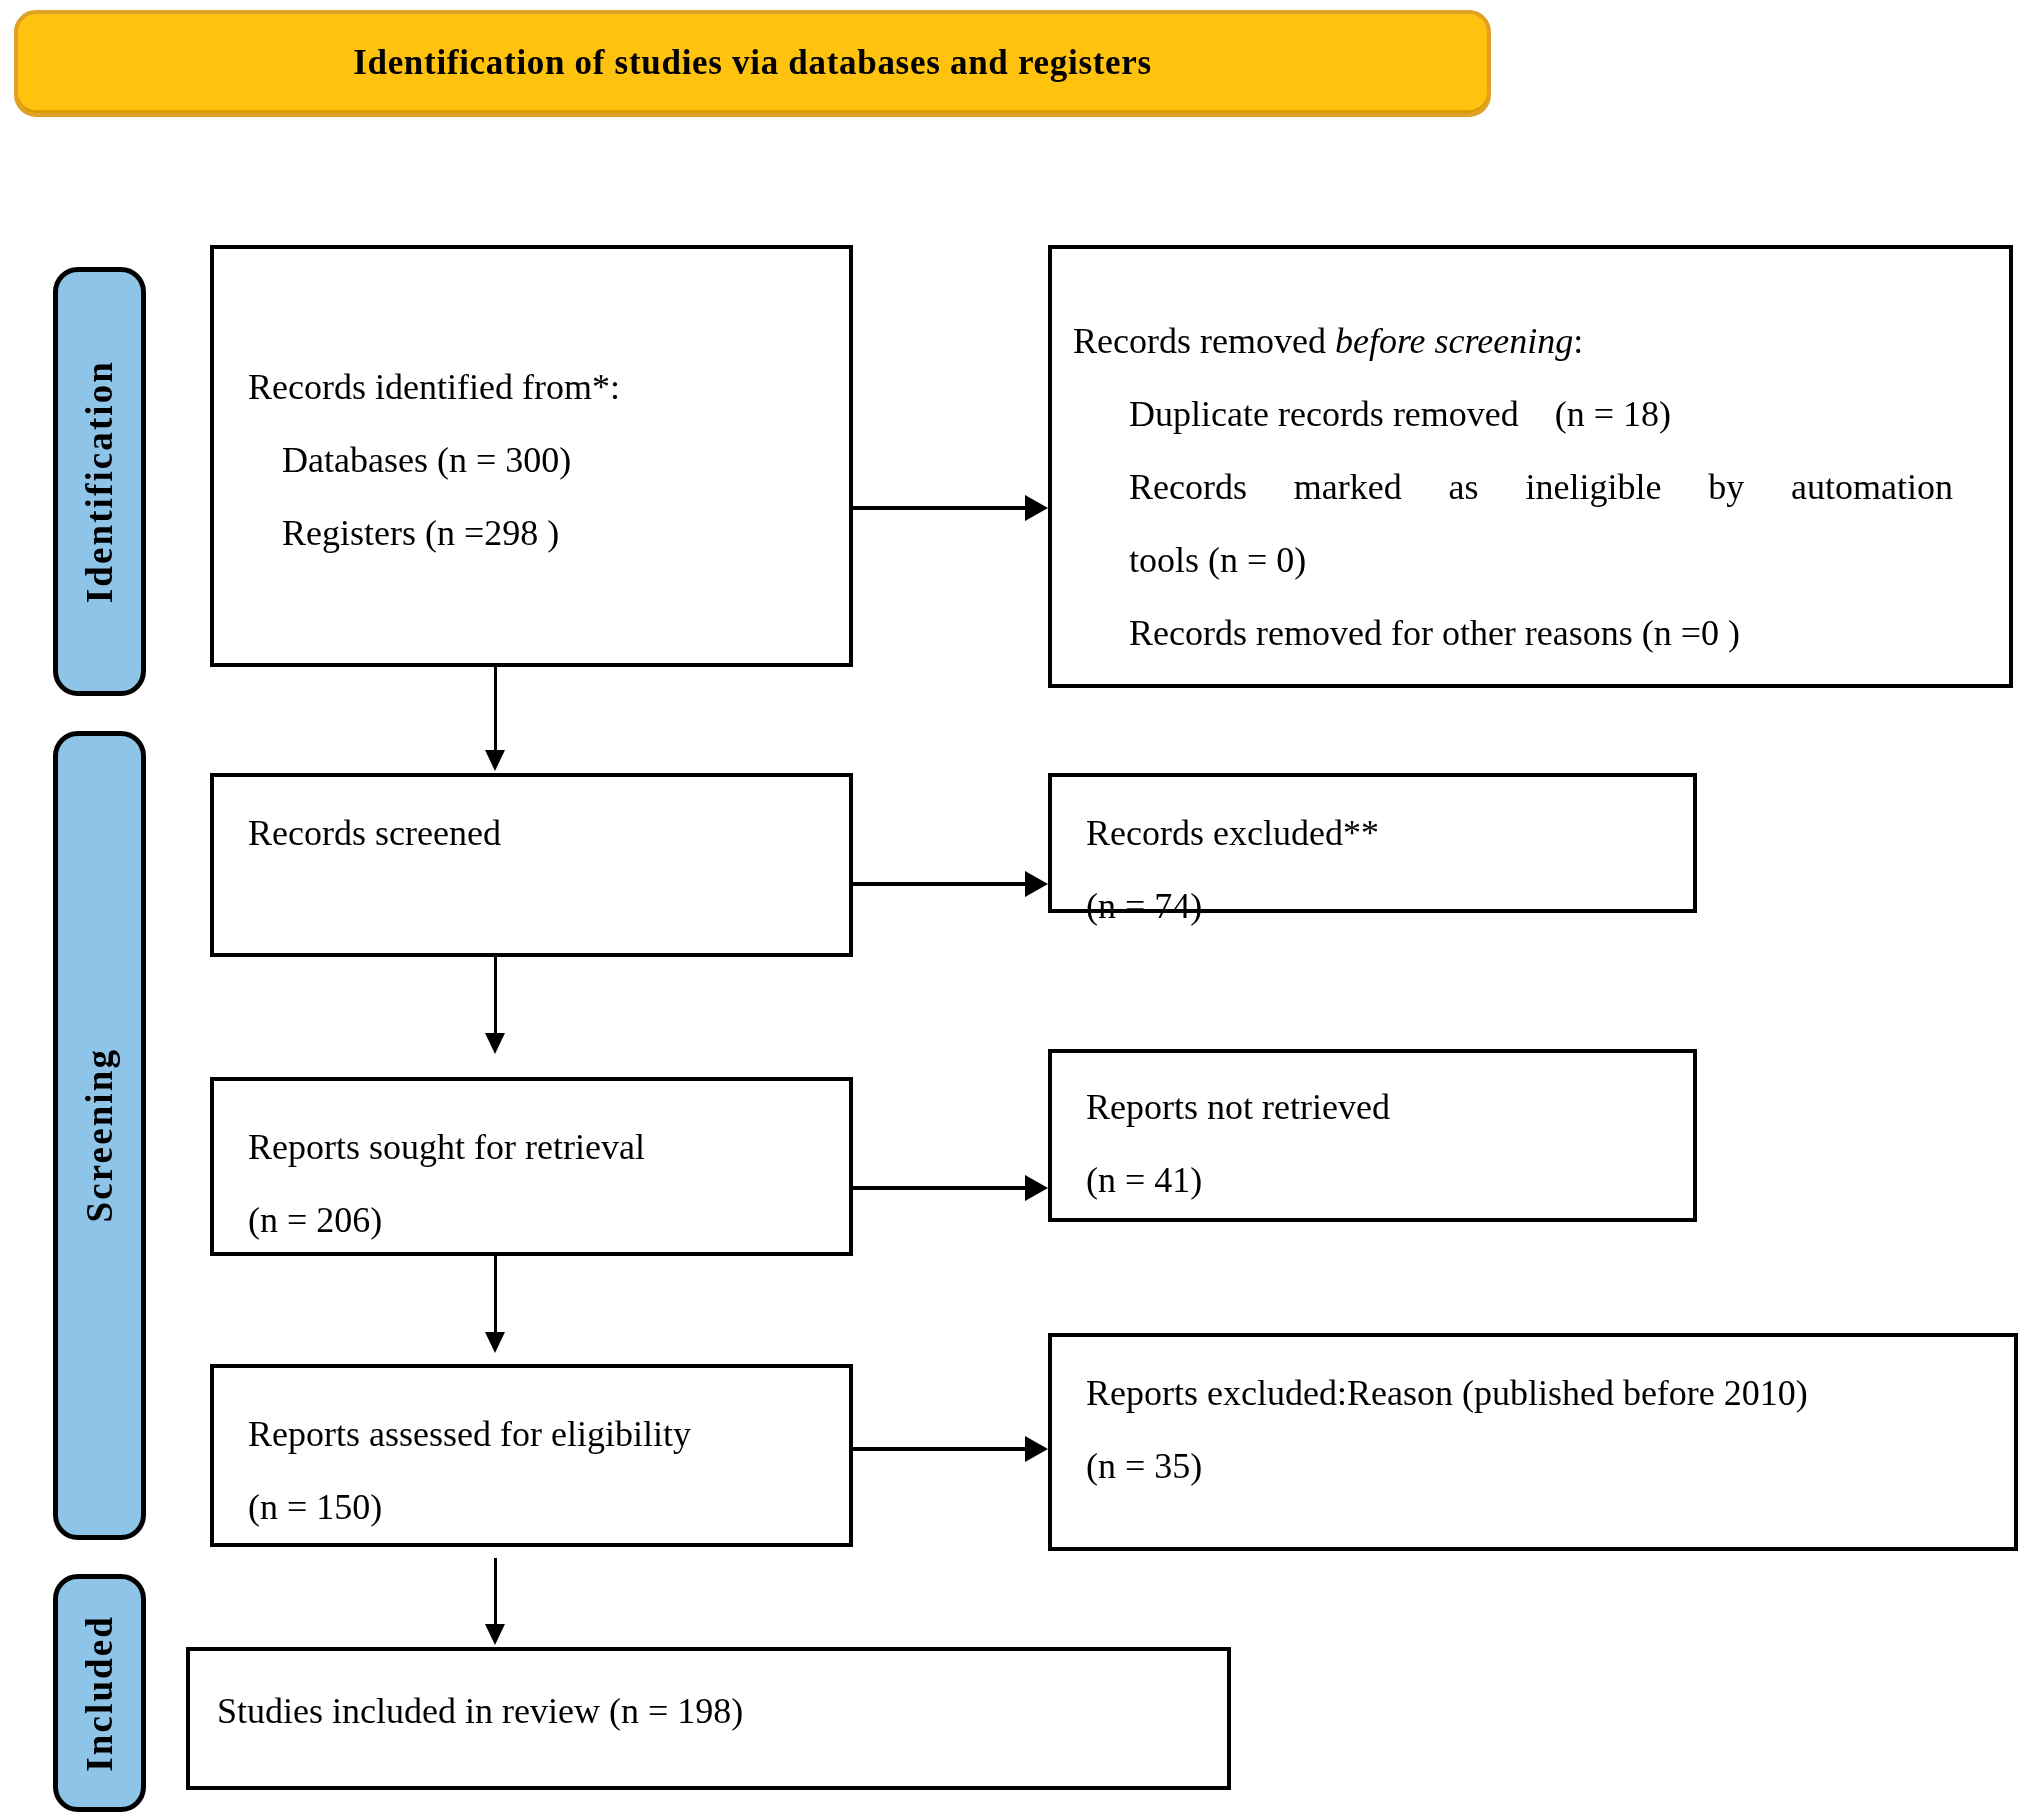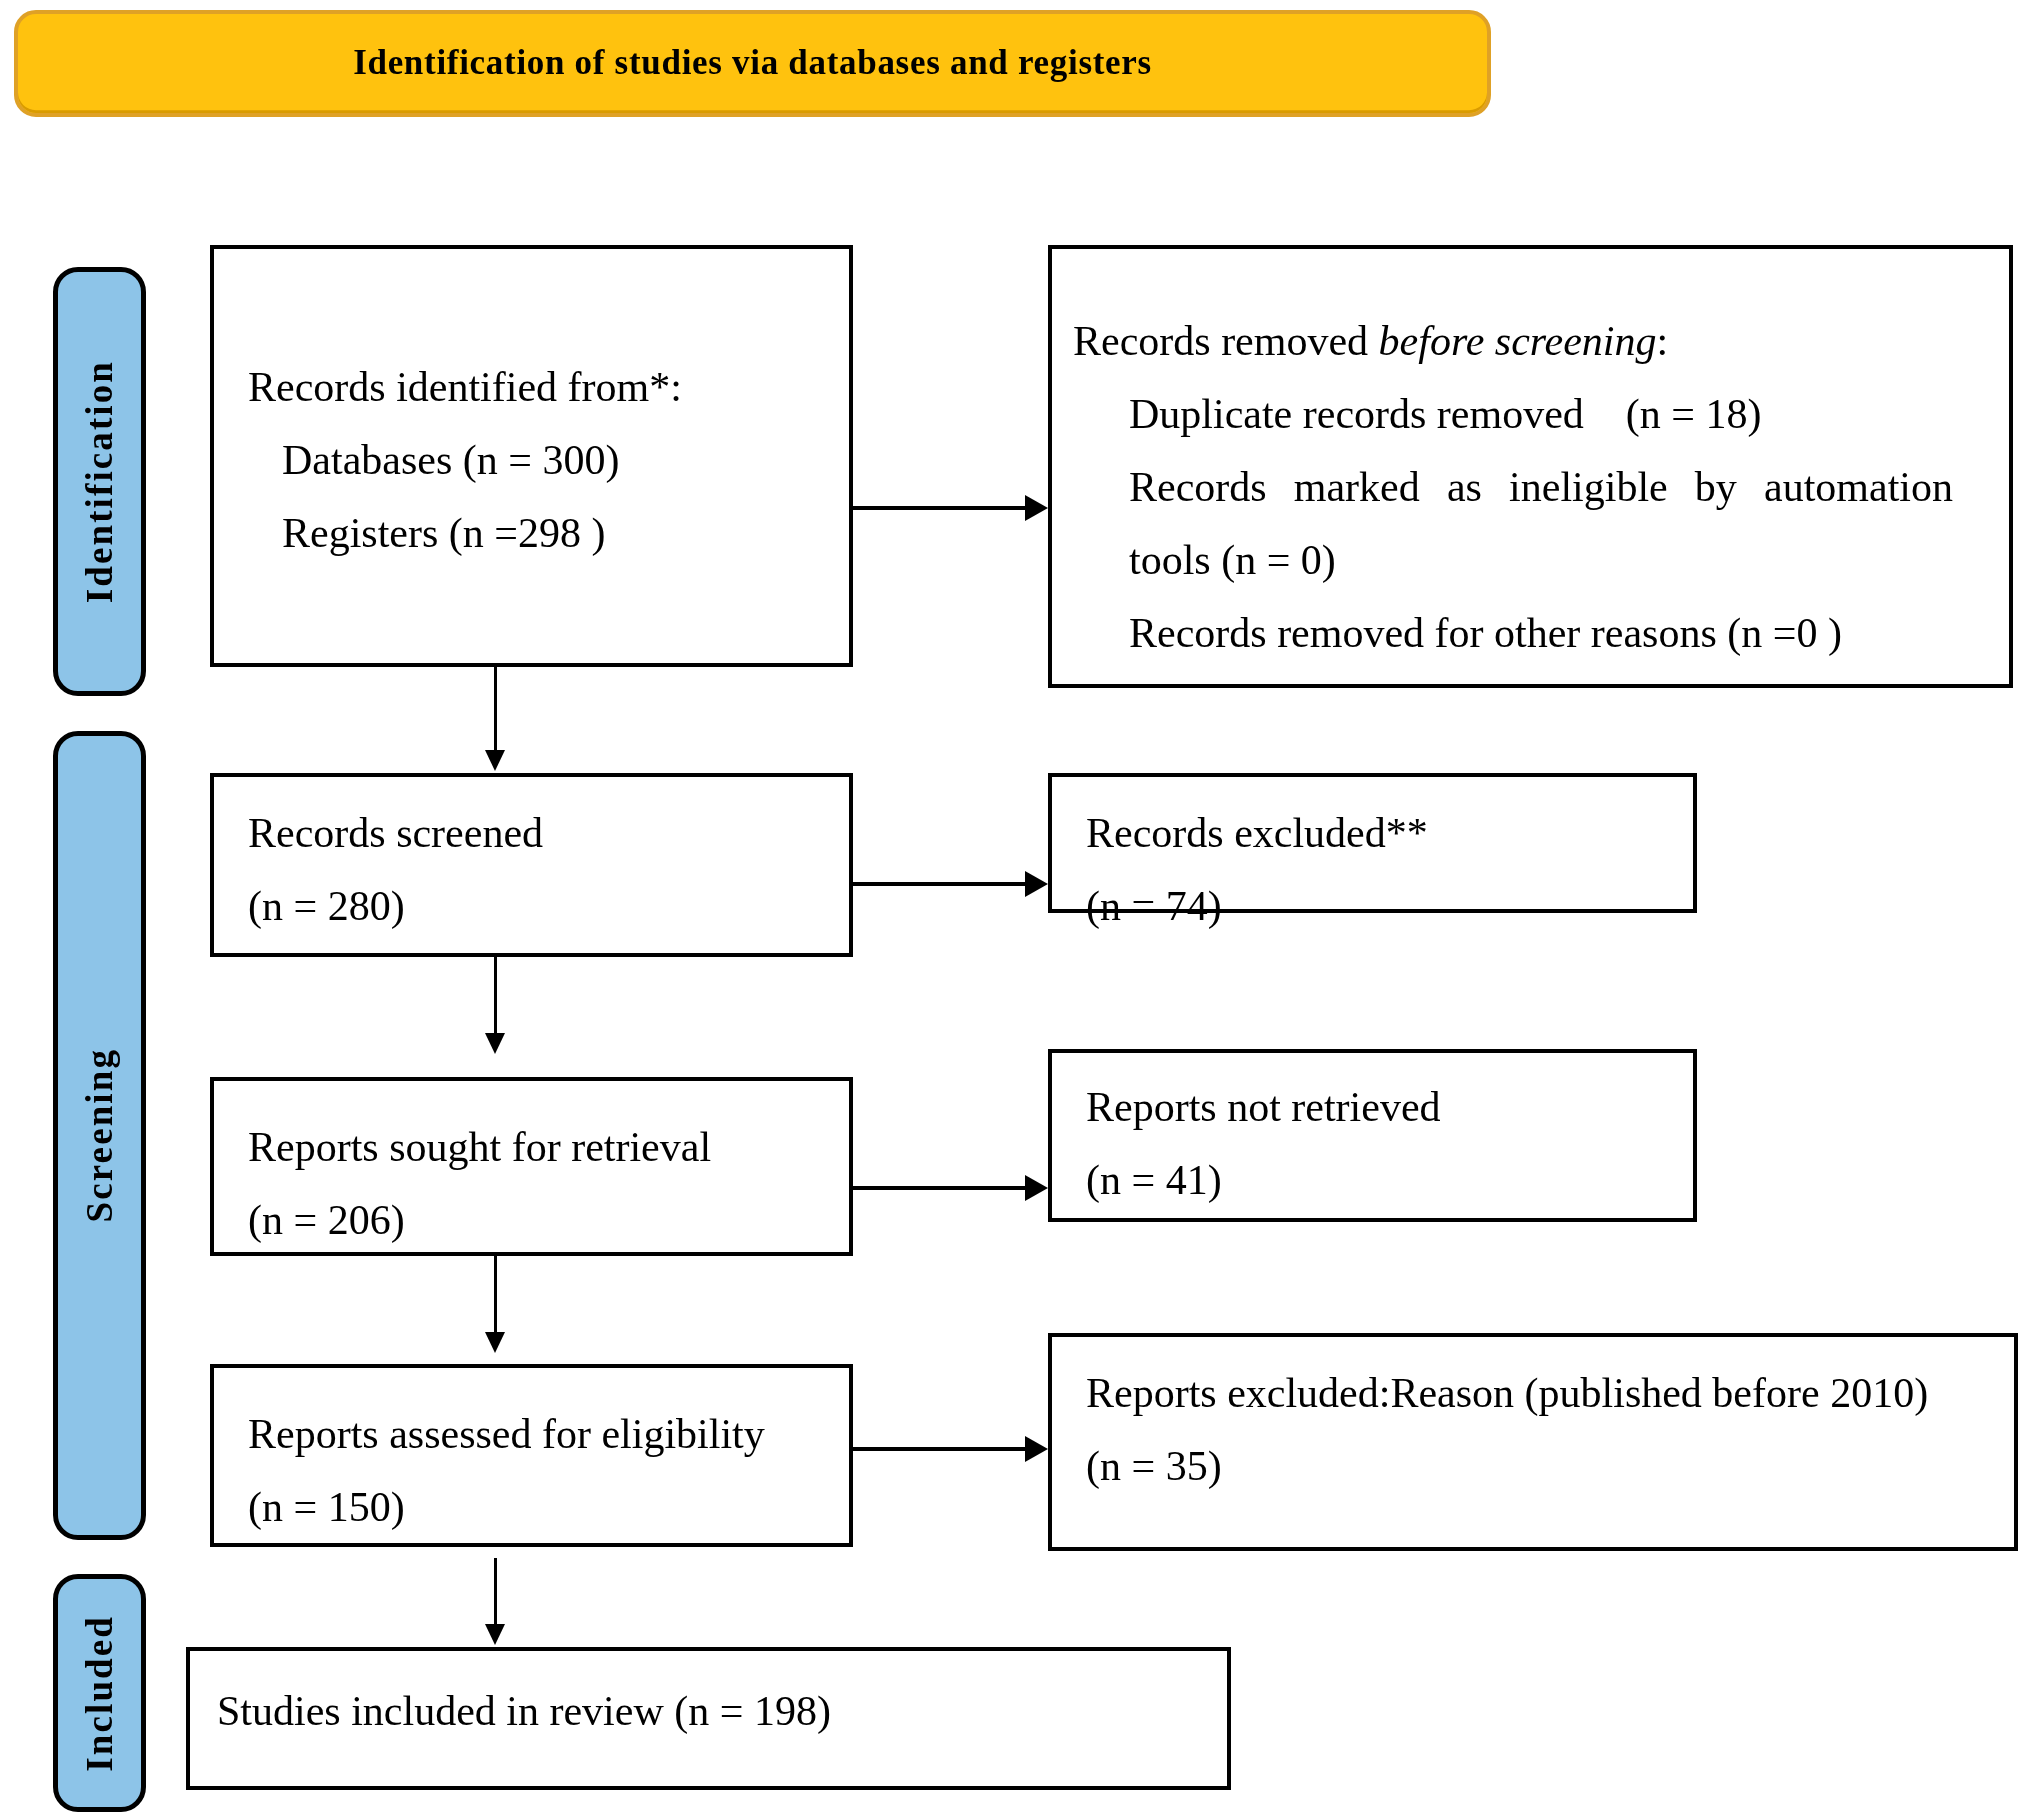--- a/index.html
+++ b/index.html
@@ -25,21 +25,21 @@
     writing-mode: vertical-rl; transform: rotate(180deg);
     font-size: 37px; font-weight: bold; letter-spacing: 2.1px; white-space: nowrap;
   }
   .stage-identification { top: 267px;  height: 429px; }
   .stage-screening      { top: 731px; height: 809px; }
   .stage-included       { top: 1574px; height: 238px; }
 
   
   .box {
     position: absolute; background: #fff; border: 4.9px solid #000;
-    font-size: 42px; line-height: 73px;
+    font-size: 36px; line-height: 73px;
   }
   .box .ln { display: block; white-space: pre-wrap; }
   .indent { padding-left: 34px; }
   .indent-r { padding-left: 56px; }
   .justify { text-align: justify; text-align-last: justify; padding-right: 28px; }
 
   .box-identified      { left: 210px;  top: 245px;  width: 643px;  height: 422px; padding: 102px 21px 0 34px; }
   .box-removed         { left: 1048px; top: 245px;  width: 965px; height: 443px; padding: 56px 28px 0 21px; }
   .box-screened        { left: 210px;  top: 773px; width: 643px;  height: 184px; padding: 20.4px 21px 0 34px; }
   .box-excluded        { left: 1048px; top: 773px; width: 649px;  height: 140px; padding: 20.4px 21px 0 34px; }
@@ -100,21 +100,20 @@
 <div class="box box-removed">
   <span class="ln"><span>Records removed </span><span class="italic">before screening</span><span>:</span></span>
   <span class="ln indent-r">Duplicate records removed&nbsp;&nbsp;&nbsp; (n = 18)</span>
   <span class="ln indent-r justify">Records marked as ineligible by automation</span>
   <span class="ln indent-r">tools (n = 0)</span>
   <span class="ln indent-r">Records removed for other reasons (n =0 )</span>
 </div>
 
 <div class="box box-screened">
   <span class="ln">Records screened</span>
-  <span class="ln">(n = 280)</span>
 </div>
 
 <div class="box box-excluded">
   <span class="ln">Records excluded**</span>
   <span class="ln">(n = 74)</span>
 </div>
 
 <div class="box box-sought">
   <span class="ln">Reports sought for retrieval</span>
   <span class="ln">(n = 206)</span>

